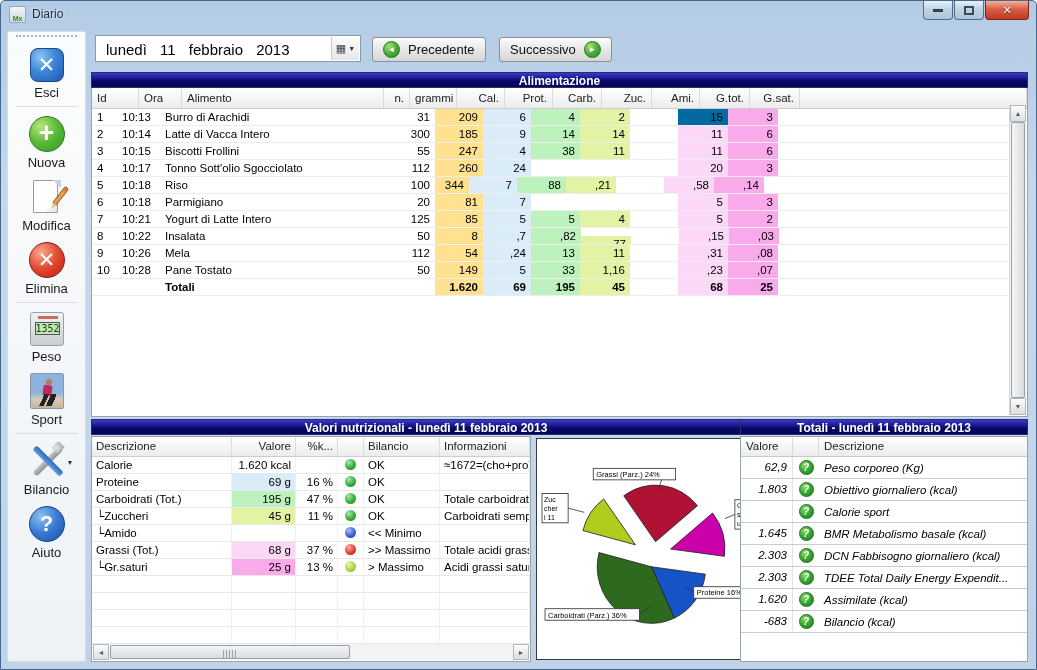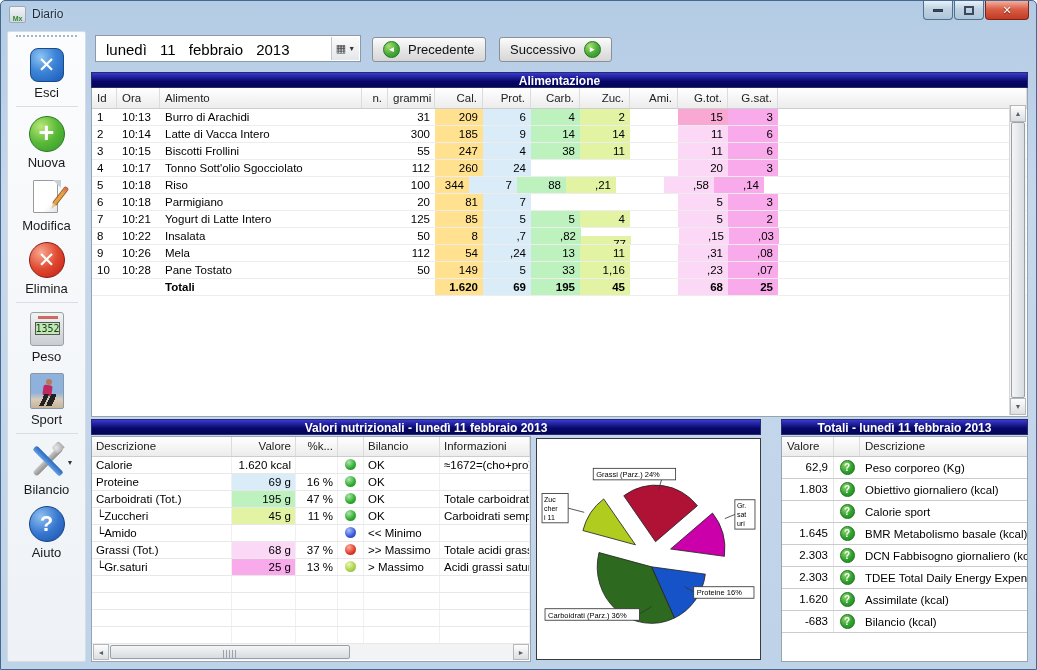--- a/index.html
+++ b/index.html
@@ -115,26 +115,26 @@
   .hs-arrow{position:absolute;top:0;bottom:0;width:16px;background:linear-gradient(#FDFDFD,#DCDEE0);
             border:1px solid #B4B8BC;color:#57606A;font-size:7px;display:flex;align-items:center;justify-content:center;}
   .hs-arrow.left{left:0;} .hs-arrow.right{right:0;}
   .hs-thumb{position:absolute;top:1px;bottom:1px;left:17px;width:55%;border:1px solid #98A0A8;border-radius:2px;
             background:linear-gradient(#F4F5F6,#D8DCE0);}
   .hs-grip{position:absolute;left:50%;top:4px;width:14px;height:8px;margin-left:-7px;
            background:repeating-linear-gradient(90deg,#9AA2AA 0 1px,transparent 1px 3px);}
   .pie-panel{position:absolute;left:445px;top:19px;right:0;bottom:2px;background:#fff;border:1px solid #3A3A3A;}
   .pie-panel svg{width:100%;height:100%;display:block;}
   
-  .tot-panel{position:absolute;left:692px;top:388px;right:1px;height:243px;}
+  .tot-panel{position:absolute;left:651px;top:388px;right:1px;height:243px;}
   .tot-body{position:absolute;left:0;right:0;top:17px;bottom:0;background:#fff;border:1px solid #96A4B2;}
   .tot-head{display:flex;height:20px;background:linear-gradient(#FFFFFF,#ECECEC);border-bottom:1px solid #C8C8C8;}
   .tot-head .cell{font-size:11.5px;color:#222;line-height:19px;border-right:1px solid #DCDCDC;padding:0 5px;}
   .tot-row{display:flex;height:22px;border-bottom:1px solid #C8CCD0;align-items:center;}
-  .tot-row .cell{font-size:11.5px;color:#000;padding:0 5px;overflow:hidden;white-space:nowrap;}
+  .tot-row .cell{font-size:11.5px;color:#000;padding:0 5px;overflow:hidden;white-space:nowrap;font-style:italic;}
   .tot-row .cell.val{border-right:1px solid #E4E4E4;height:100%;line-height:21px;}
   .q-icon{width:15px;height:15px;border-radius:50%;background:radial-gradient(circle at 35% 30%,#8ED868,#2FA02F 55%,#1E8A1E);
           color:#fff;font-size:10px;font-weight:bold;display:flex;align-items:center;justify-content:center;border:1px solid #187018;}
 </style>
 </head>
 <body>
 
 <div id="stage">
   <div class="win">
 
@@ -237,21 +237,21 @@
       <div class="navbtn" style="left:410px;">
         <span>Successivo</span>
         <span class="arrow-circle">►</span>
       </div>
 
       <div class="alim-panel">
         <div class="panel-navy">Alimentazione</div>
         <div class="alim-body">
           <div id="alim-table">
               <div class="t-head">
-                <div class="cell" style="width: 25px;">Id</div>
+                <div class="cell" style="width: 47px;">Id</div>
                 <div class="cell" style="width: 43px;">Ora</div>
                 <div class="cell" style="width: 202px;">Alimento</div>
                 <div class="cell ra" style="width: 26px;">n.</div>
                 <div class="cell ra" style="width: 47px;">grammi</div>
                 <div class="cell ra" style="width: 48px;">Cal.</div>
                 <div class="cell ra" style="width: 48px;">Prot.</div>
                 <div class="cell ra" style="width: 49px;">Carb.</div>
                 <div class="cell ra" style="width: 50px;">Zuc.</div>
                 <div class="cell ra" style="width: 48px;">Ami.</div>
                 <div class="cell ra" style="width: 50px;">G.tot.</div>
@@ -262,21 +262,21 @@
                 <div class="cell" style="width: 25px;">1</div>
                 <div class="cell" style="width: 43px;">10:13</div>
                 <div class="cell" style="width: 202px;">Burro di Arachidi</div>
                 <div class="cell ra" style="width: 26px;"></div>
                 <div class="cell ra" style="width: 47px;">31</div>
                 <div class="cell ra" style="width: 48px; background: rgb(255, 225, 143);">209</div>
                 <div class="cell ra" style="width: 48px; background: rgb(217, 236, 247);">6</div>
                 <div class="cell ra" style="width: 49px; background: rgb(189, 242, 190);">4</div>
                 <div class="cell ra" style="width: 50px; background: rgb(227, 243, 164);">2</div>
                 <div class="cell ra" style="width: 48px;"></div>
-                <div class="cell ra" style="width: 50px; background: #f9a8d4;">15</div>
+                <div class="cell ra" style="width: 50px; background: #0369a1;">15</div>
                 <div class="cell ra" style="width: 50px; background: rgb(249, 170, 235);">3</div>
                 <div class="cell" style="flex: 1 1 0%;"></div>
               </div>
               <div class="t-row">
                 <div class="cell" style="width: 25px;">2</div>
                 <div class="cell" style="width: 43px;">10:14</div>
                 <div class="cell" style="width: 202px;">Latte di Vacca Intero</div>
                 <div class="cell ra" style="width: 26px;"></div>
                 <div class="cell ra" style="width: 47px;">300</div>
                 <div class="cell ra" style="width: 48px; background: rgb(255, 225, 143);">185</div>

